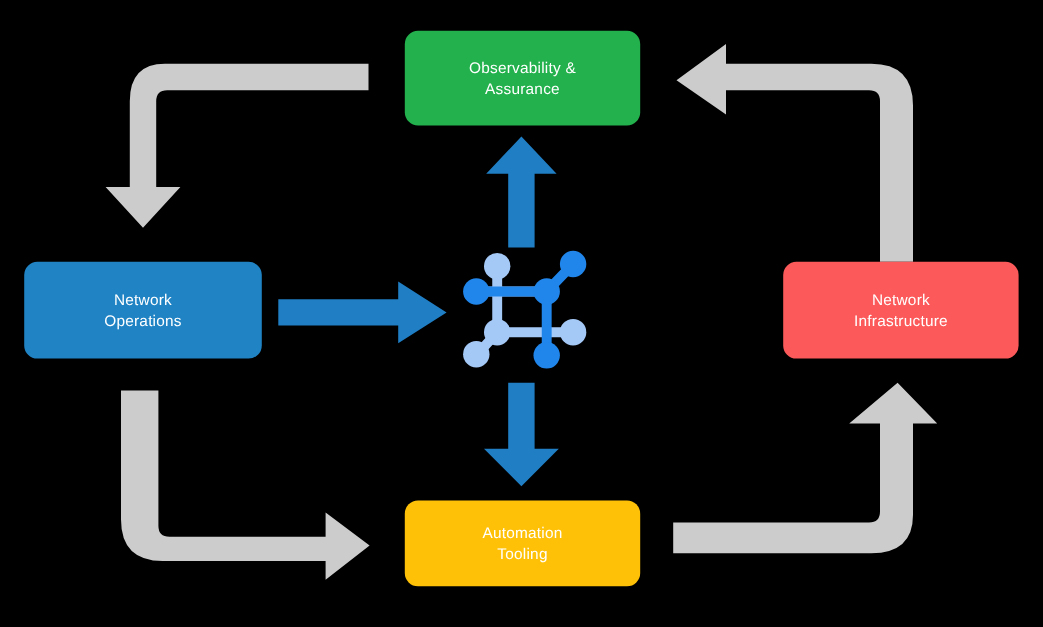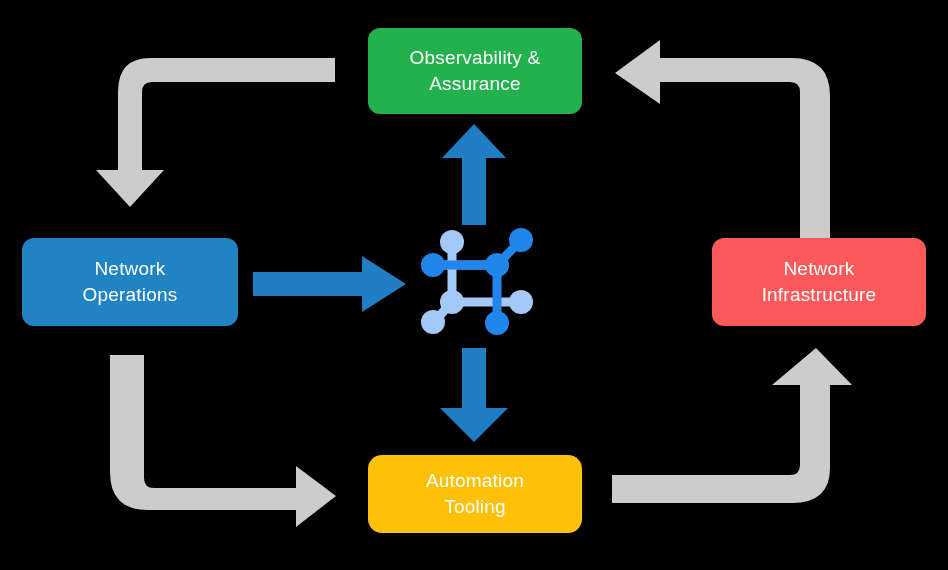--- a/index.html
+++ b/index.html
@@ -16,21 +16,21 @@
     font-family: "Liberation Sans", sans-serif;
   }
   .node-box {
     position: absolute;
     border-radius: 12px;
     display: flex;
     align-items: center;
     justify-content: center;
     text-align: center;
     color: #ffffff;
-    font-size: 19px;
+    font-size: 14px;
     line-height: 1.35;
     font-weight: 400;
     letter-spacing: 0.2px;
     box-sizing: border-box;
     padding: 6px 10px;
   }
   .node-label { white-space: pre-line; display: block; }
 
   #box-observability { left: 368px; top: 28px;  width: 214px; height: 86px; }
   #box-operations    { left: 22px;  top: 238px; width: 216px; height: 88px; }
@@ -151,18 +151,18 @@
   <div class="node-box" id="box-operations" style="background: rgb(31, 131, 196); color: rgb(255, 255, 255);">
     <span class="node-label">Network
 Operations</span>
   </div>
 
   <div class="node-box" id="box-infrastructure" style="background: rgb(252, 90, 90); color: rgb(255, 255, 255);">
     <span class="node-label">Network
 Infrastructure</span>
   </div>
 
-  <div class="node-box" id="box-automation" style="background: rgb(255, 193, 7); color: rgb(255, 255, 255); border-radius: 14px;">
+  <div class="node-box" id="box-automation" style="background: rgb(255, 193, 7); color: rgb(255, 255, 255);">
     <span class="node-label">Automation
 Tooling</span>
   </div>
 
 </div>
 
 </body></html>

